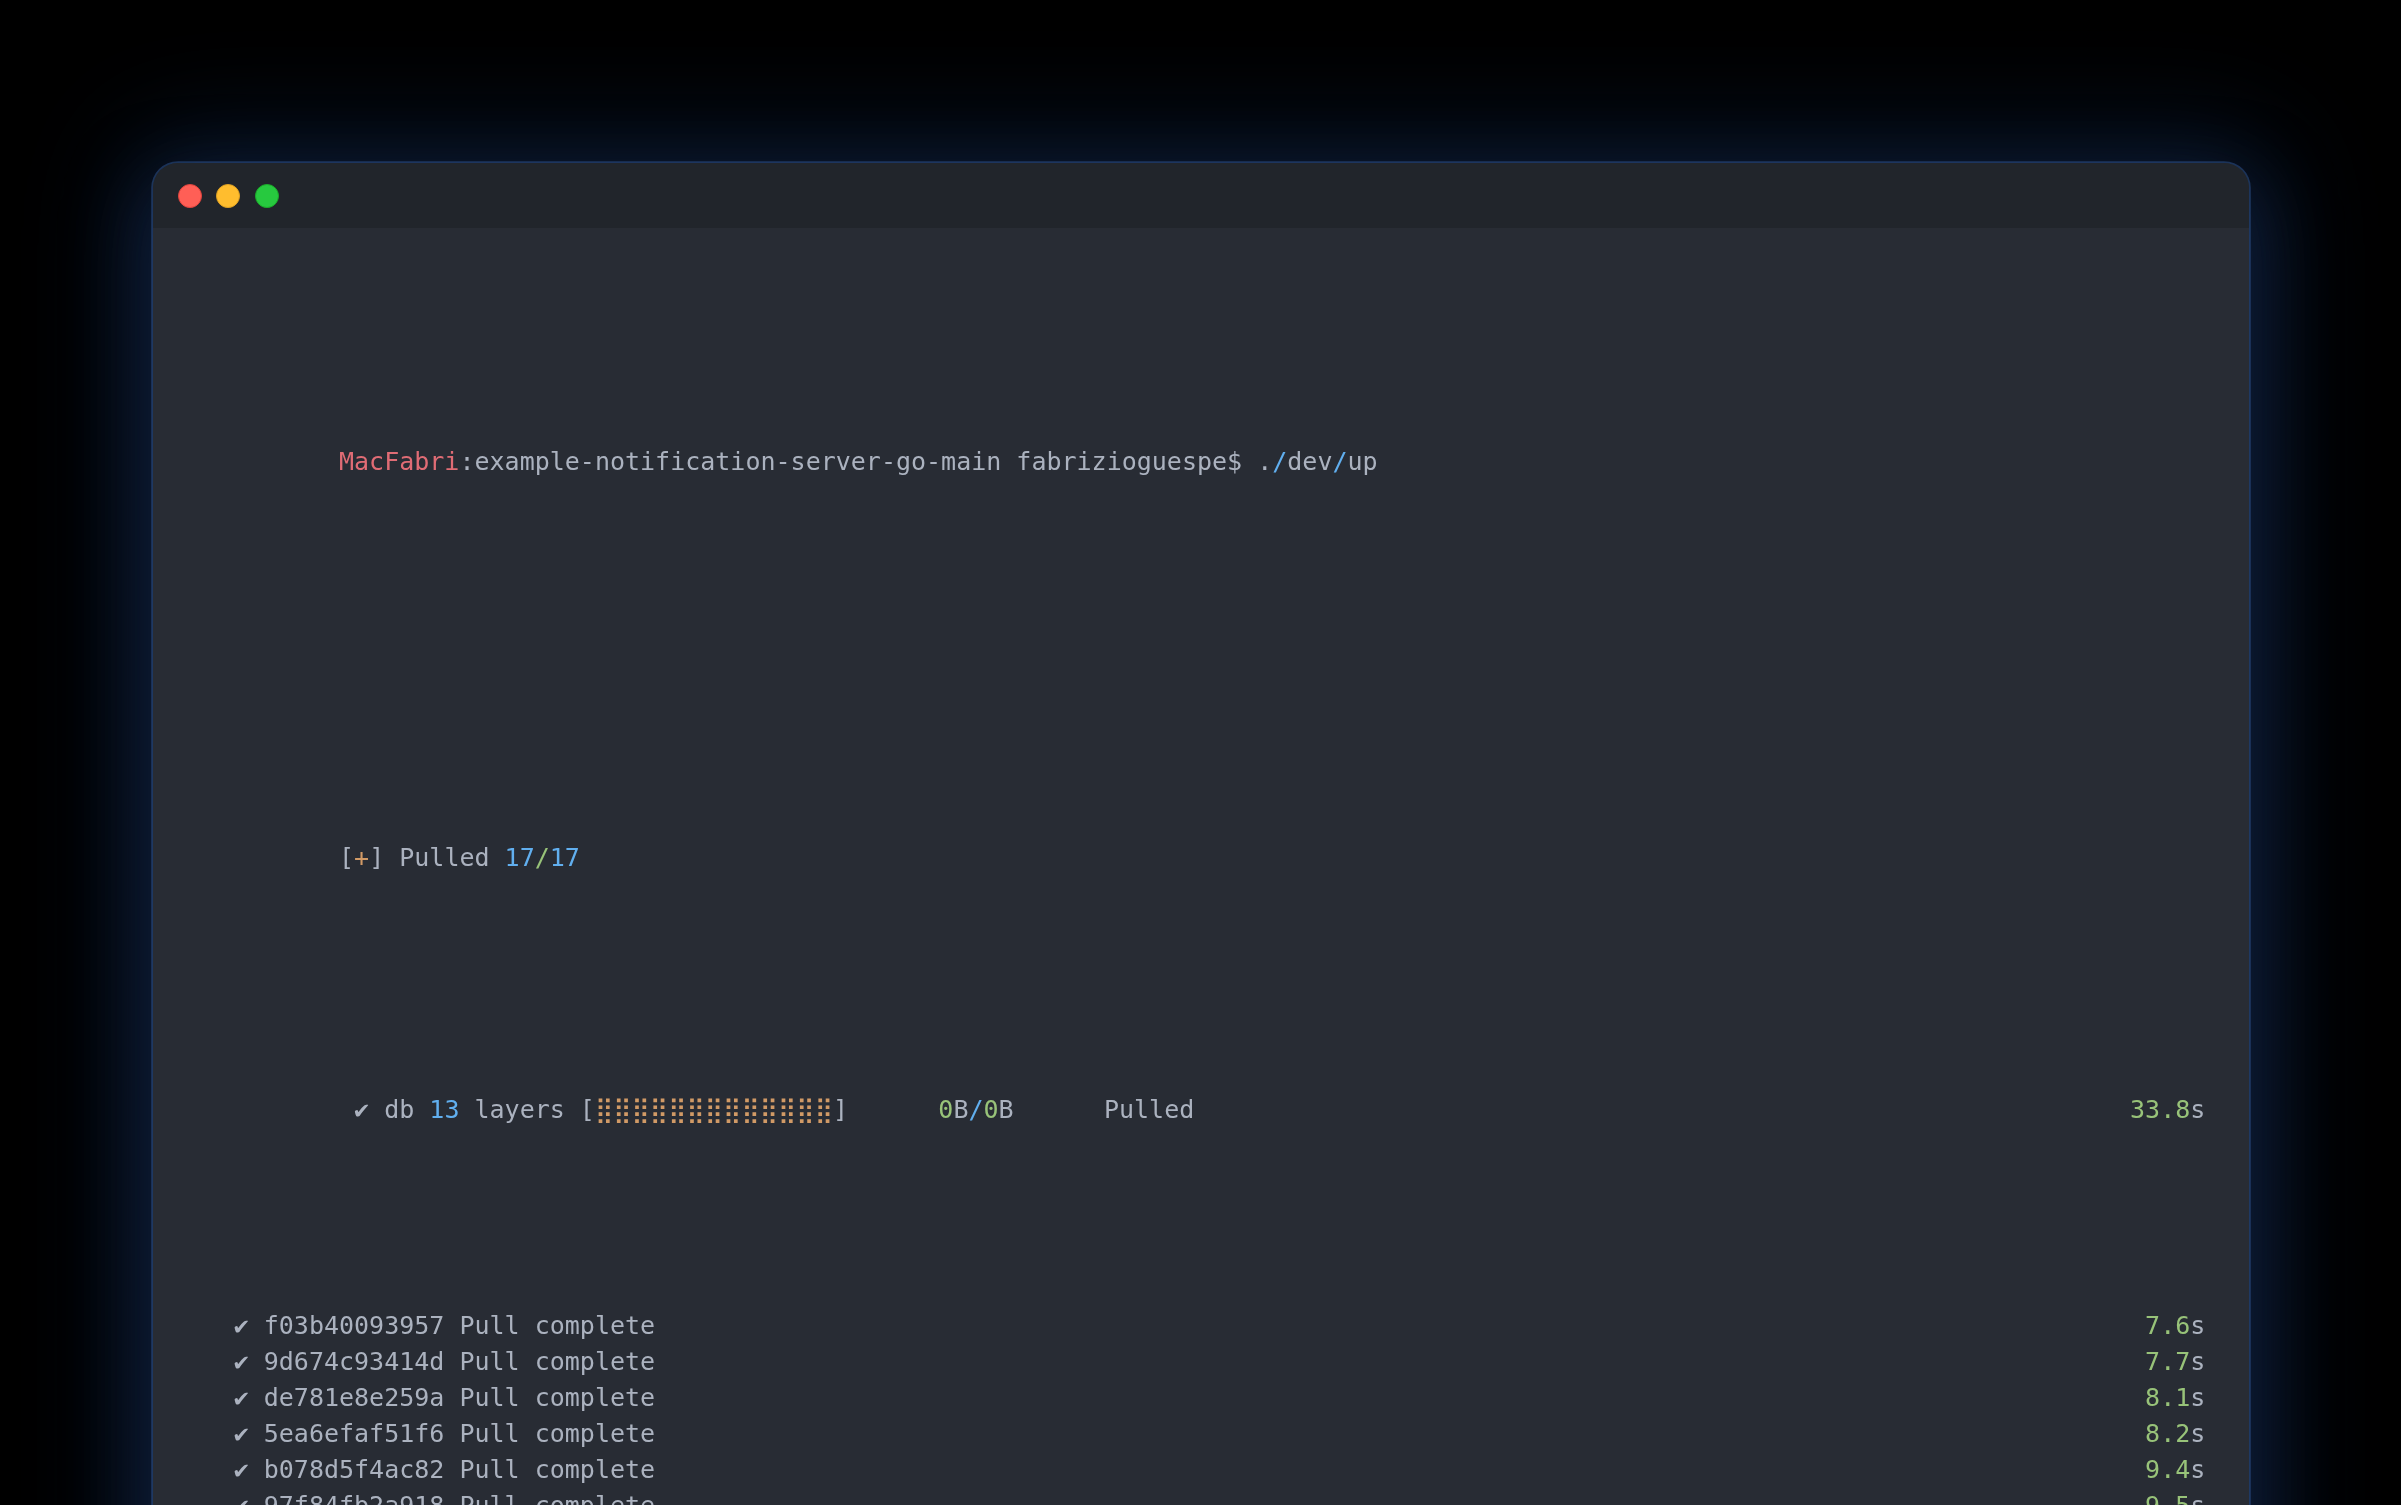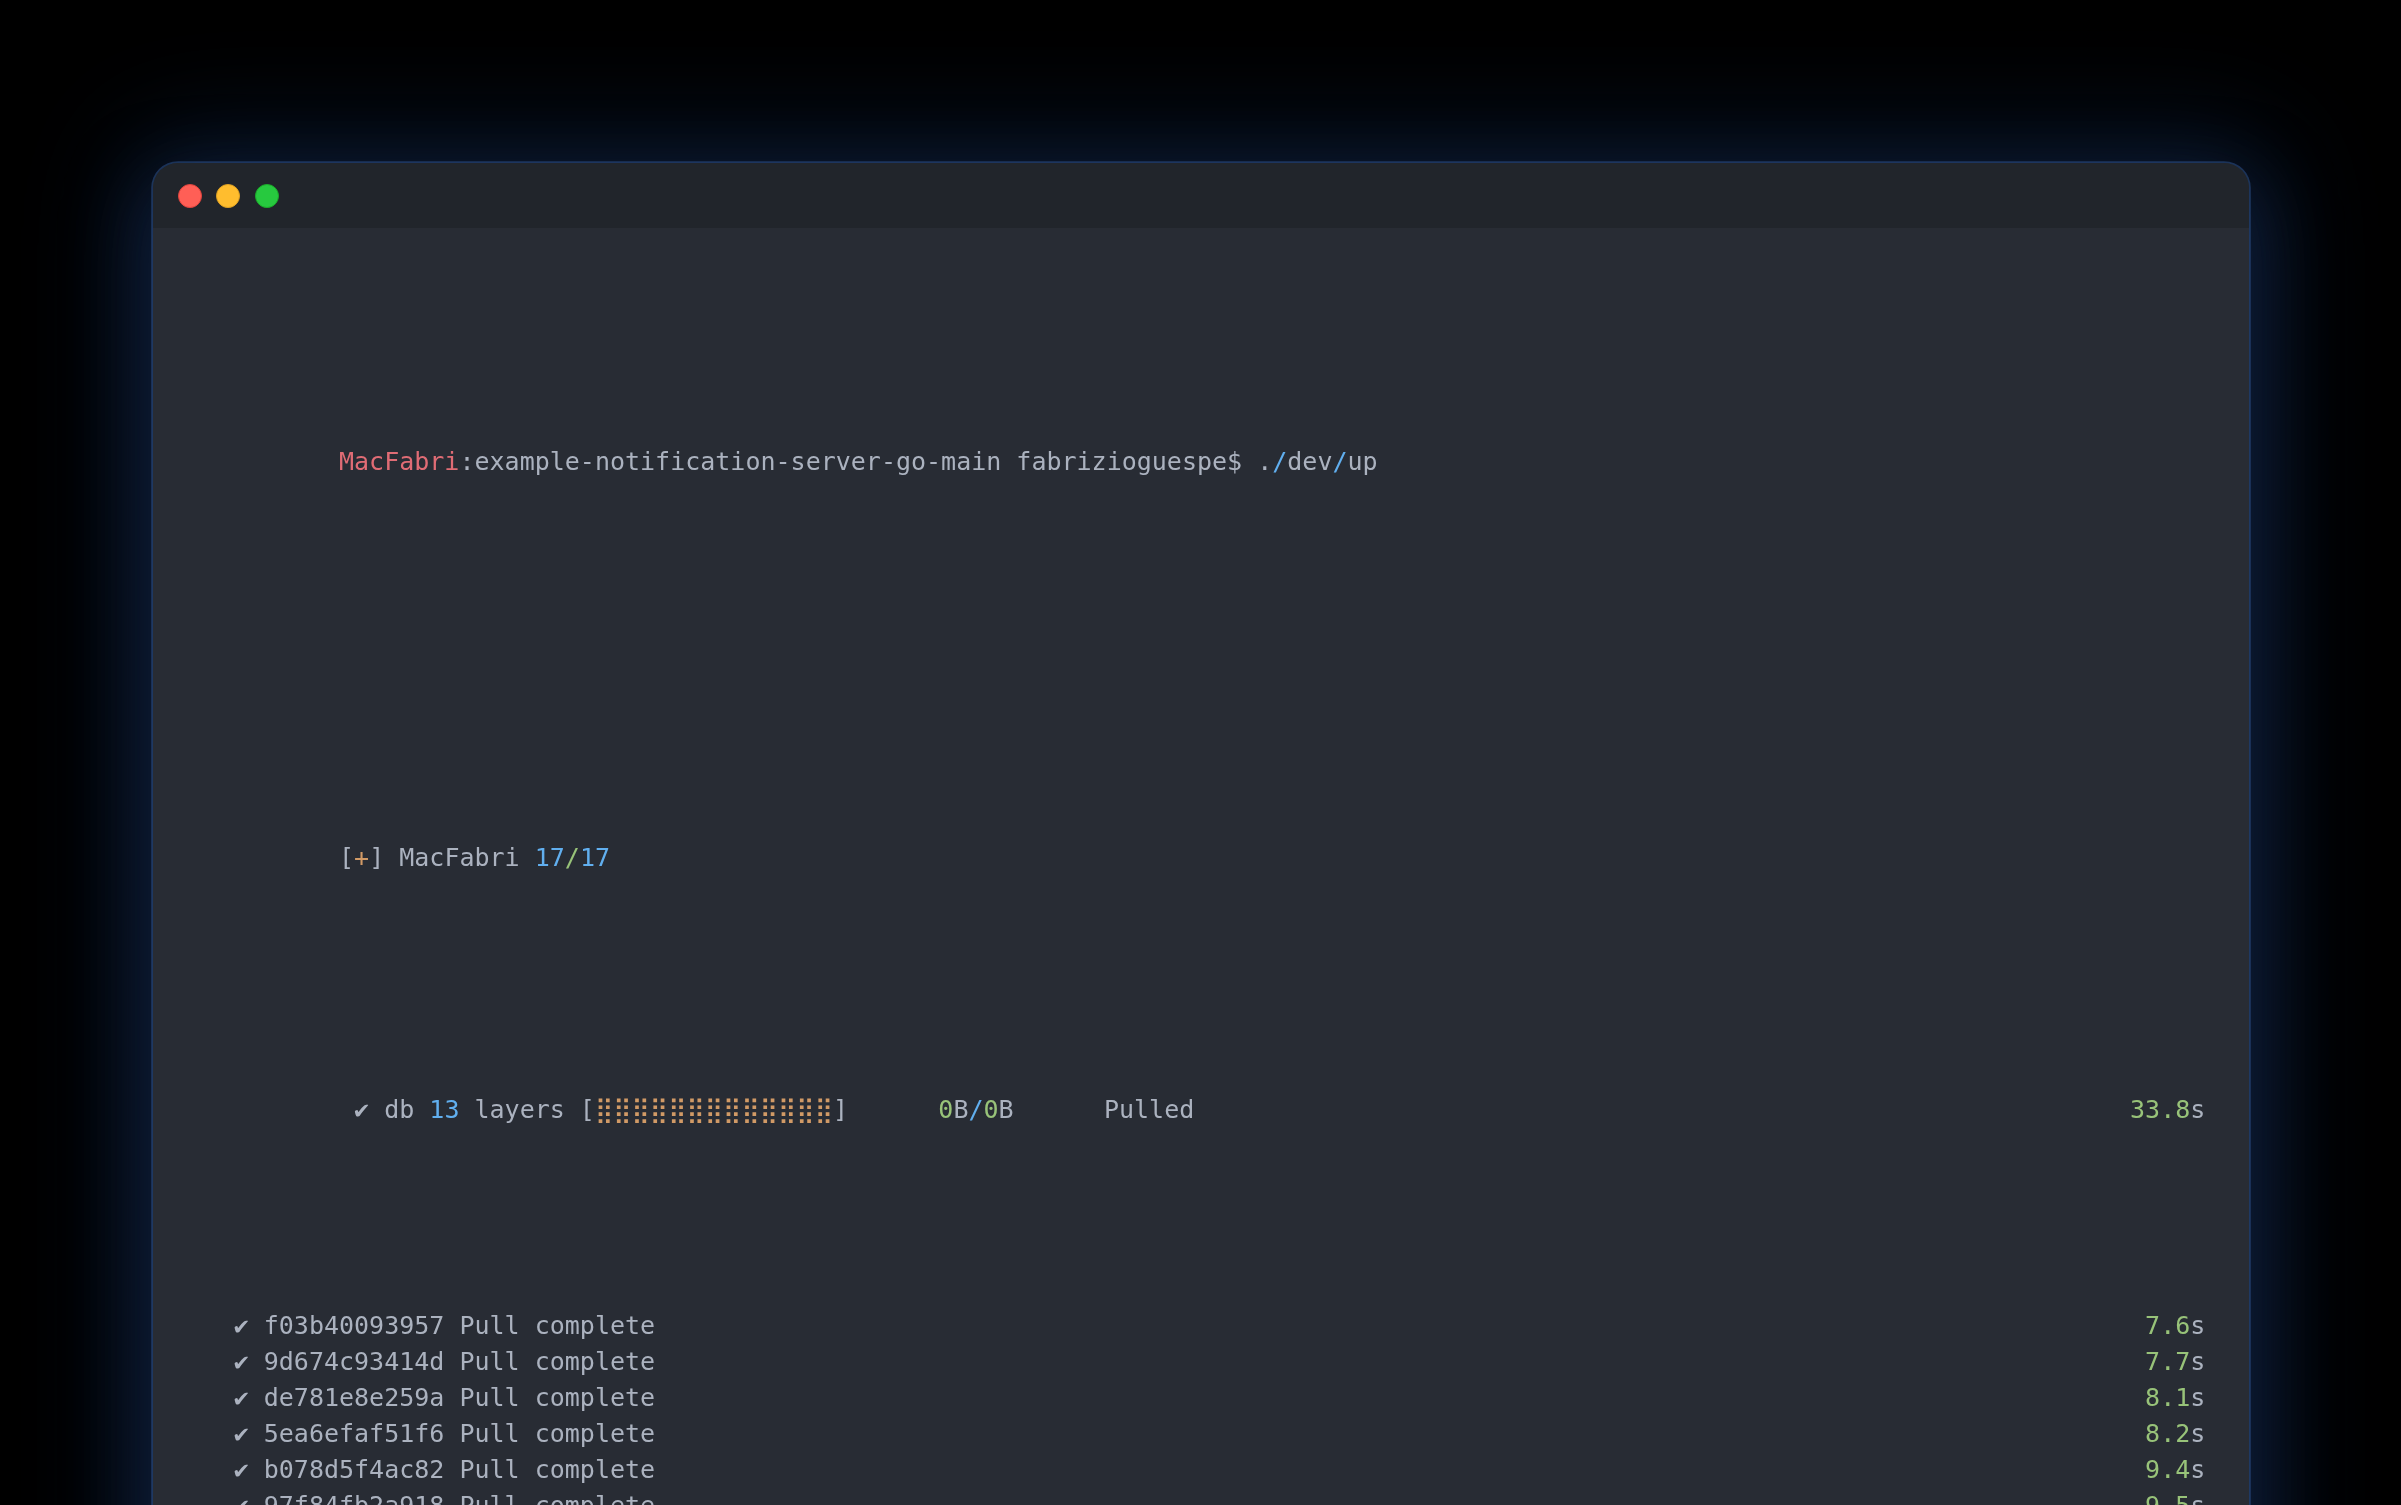--- a/index.html
+++ b/index.html
@@ -91,21 +91,21 @@
         <span class="left">
           <span class="c-red" data-name="prompt-host">MacFabri</span><span class="c-grey" data-name="prompt-colon">:</span><span class="c-grey" data-name="prompt-path">example-notification-server-go-main</span><span class="c-grey" data-name="prompt-user"> fabrizioguespe$ </span><span class="c-grey" data-name="cmd-dot">.</span><span class="c-blue" data-name="cmd-slash">/</span><span class="c-grey" data-name="cmd-dev">dev</span><span class="c-blue" data-name="cmd-slash">/</span><span class="c-grey" data-name="cmd-up">up</span>
         </span>
       </div>
 
       <div class="blank"></div>
 
       
       <div class="line" data-name="status-running">
         <span class="left">
-          <span class="c-grey" data-name="bracket">[</span><span class="c-yellow" data-name="plus-icon">+</span><span class="c-grey" data-name="running-label">] MacFabri </span><span class="c-blue" data-name="running-count-a">17</span><span class="c-green" data-name="slash">/</span><span class="c-blue" data-name="running-count-b">17</span>
+          <span class="c-grey" data-name="bracket">[</span><span class="c-yellow" data-name="plus-icon">+</span><span class="c-grey" data-name="running-label">] Pulled </span><span class="c-blue" data-name="running-count-a">17</span><span class="c-green" data-name="slash">/</span><span class="c-blue" data-name="running-count-b">17</span>
         </span>
       </div>
 
       
       <div class="line" data-name="service-db-header">
         <span class="left">
           <span class="c-grey" data-name="check-icon"> ✔</span><span class="c-grey" data-name="svc-label"> db </span><span class="c-blue" data-name="layer-count">13</span><span class="c-grey" data-name="layers-label"> layers [</span><span class="c-yellow" data-name="progress-bar">⣿⣿⣿⣿⣿⣿⣿⣿⣿⣿⣿⣿⣿</span><span class="c-grey" data-name="bracket">]      </span><span class="c-green" data-name="size-n">0</span><span class="c-grey" data-name="size-u">B</span><span class="c-blue" data-name="slash">/</span><span class="c-green" data-name="size-n">0</span><span class="c-grey" data-name="size-u">B</span><span class="c-grey" data-name="pulled-label">      Pulled</span>
         </span>
         <span class="right">
           <span class="c-green" data-name="time-value">33.8</span><span class="c-grey" data-name="time-suffix">s</span>

